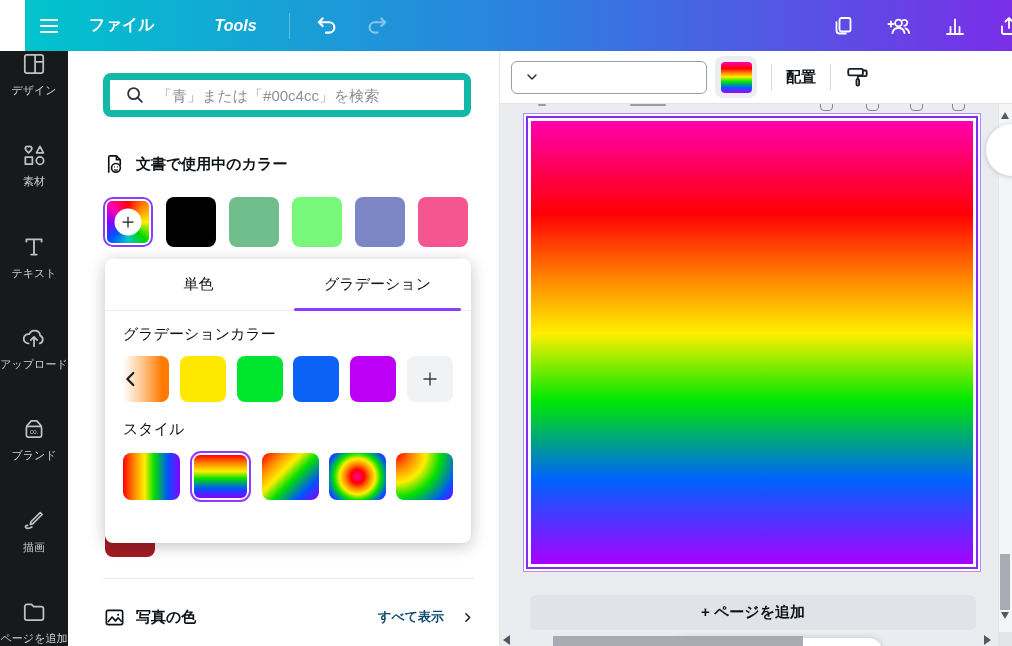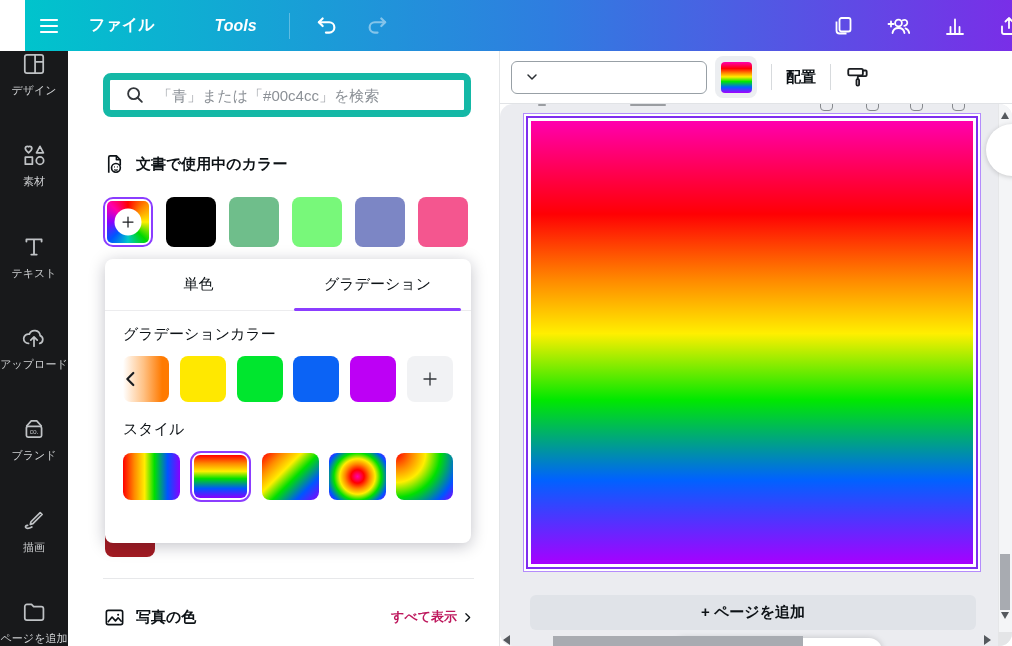--- a/index.html
+++ b/index.html
@@ -42,21 +42,21 @@
   .doc-swatches { position:absolute; left:25px; top:146px; display:flex; gap:13px; }
   .swatch { width:50px; height:50px; border-radius:8px; cursor:pointer; }
   .swatch-add { width:50px; height:50px; border-radius:10px; border:2px solid #8b3dff; background:#fff; padding:2px; cursor:pointer; }
   .swatch-add .wheel { width:42px; height:42px; border-radius:5px; position:relative;
     background:conic-gradient(#ff0000,#ff8800,#ffee00,#00d800,#00c8c8,#0055ff,#8800ff,#ff00aa,#ff0000); }
   .swatch-add .plus-circle { position:absolute; left:50%; top:50%; transform:translate(-50%,-50%); width:27px; height:27px; border-radius:50%; background:#fff; display:flex; align-items:center; justify-content:center; }
   .hidden-swatch { position:absolute; left:27px; top:476px; width:50px; height:30px; border-radius:8px; z-index:1; }
   .panel-divider { position:absolute; left:25px; right:25px; top:527px; height:1px; background:#e7e8ea; }
   .photo-row { position:absolute; left:25px; right:25px; top:549px; height:34px; display:flex; align-items:center; justify-content:space-between; }
   .photo-left { display:flex; align-items:center; gap:10px; font-size:15px; font-weight:bold; }
-  .show-all { display:flex; align-items:center; gap:4px; font-size:13px; font-weight:bold; color:#be185d; cursor:pointer; }
+  .show-all { display:flex; align-items:center; gap:17px; font-size:13px; font-weight:bold; color:#0c4a6e; cursor:pointer; }
 
   
   .popup { position:absolute; left:27px; top:208px; width:366px; height:284px; background:#fff; border-radius:8px; box-shadow:0 3px 16px rgba(15,15,40,.25); z-index:5; }
   .tabs { display:flex; height:52px; border-bottom:1px solid #ececee; padding:0 4px; }
   .tab { flex:1; display:flex; align-items:center; justify-content:center; font-size:15px; cursor:pointer; position:relative; color:#0d1216; }
   .tab.active::after { content:""; position:absolute; left:6px; right:6px; bottom:-1px; height:3px; background:#8b3dff; border-radius:2px; }
   .popup-body { padding:14px 18px; }
   .sec-title { font-size:15px; font-weight:normal; }
   .grad-swatches { display:flex; justify-content:space-between; margin-top:12px; }
   .gswatch { width:46px; height:46px; border-radius:8px; position:relative; cursor:pointer; }
@@ -77,21 +77,21 @@
   .cv-toolbar { position:absolute; left:500px; top:51px; width:512px; height:53px; background:#fff; border-bottom:1px solid #e1e3e6; display:flex; align-items:center; }
   .fill-dd { margin-left:11px; width:196px; height:33px; border:1px solid #98a0a6; border-radius:6px; display:flex; align-items:center; padding:0 12px; cursor:pointer; background:#fff; }
   .fill-dd span { font-size:15px; flex:1; }
   .grad-fill-btn { margin-left:8px; width:42px; height:42px; border-radius:8px; background:#eceef1; display:flex; align-items:center; justify-content:center; cursor:pointer; }
   .grad-fill-btn .mini { width:31px; height:31px; border-radius:4px; }
   .ct-div { width:1px; height:26px; background:#d7dadd; margin-left:14px; }
   .pos-label { margin-left:14px; font-size:15px; font-weight:bold; cursor:pointer; }
   .roller-btn { margin-left:14px; cursor:pointer; }
 
   
-  .canvas { position:absolute; left:500px; top:104px; width:512px; height:542px; background:#ebecf0; overflow:hidden;border-radius:13px; }
+  .canvas { position:absolute; left:500px; top:104px; width:512px; height:542px; background:#ebecf0; overflow:hidden; }
   .cut-icon { position:absolute; top:-7px; width:13px; height:14px; border:1.5px solid #85888c; border-radius:4px; }
   .cut-dash { position:absolute; top:0; height:2px; background:#9a9da1; border-radius:1px; }
   .page-outer { position:absolute; left:23px; top:9px; width:458px; height:459px; border:1px solid #b48cfc; background:#fff; padding:2px; }
   .page-sel { width:100%; height:100%; border:2px solid #7f2def; background:#fff; padding:3px; cursor:pointer; }
   .page-fill { width:100%; height:100%; }
   .rainbow-v { background:linear-gradient(180deg,#ff00ae 0%,#ff0004 21%,#ff8a00 36%,#ffef00 48%,#00e800 63%,#0062ff 81%,#a700ff 100%); }
   .add-page { position:absolute; left:30px; top:491px; width:446px; height:35px; background:#e0e3e8; border-radius:6px; display:flex; align-items:center; justify-content:center; font-size:15px; font-weight:bold; cursor:pointer; }
   .pill { position:absolute; left:172px; top:534px; width:210px; height:26px; background:#fff; border-radius:14px; box-shadow:0 0 6px rgba(0,0,0,.18); }
   .vscroll { position:absolute; left:498px; top:0; width:14px; height:542px; background:#f4f5f7; border-left:1px solid #e6e7e9; }
   .vthumb { position:absolute; left:500px; top:450px; width:10px; height:56px; background:#a8abb1; cursor:pointer; }

